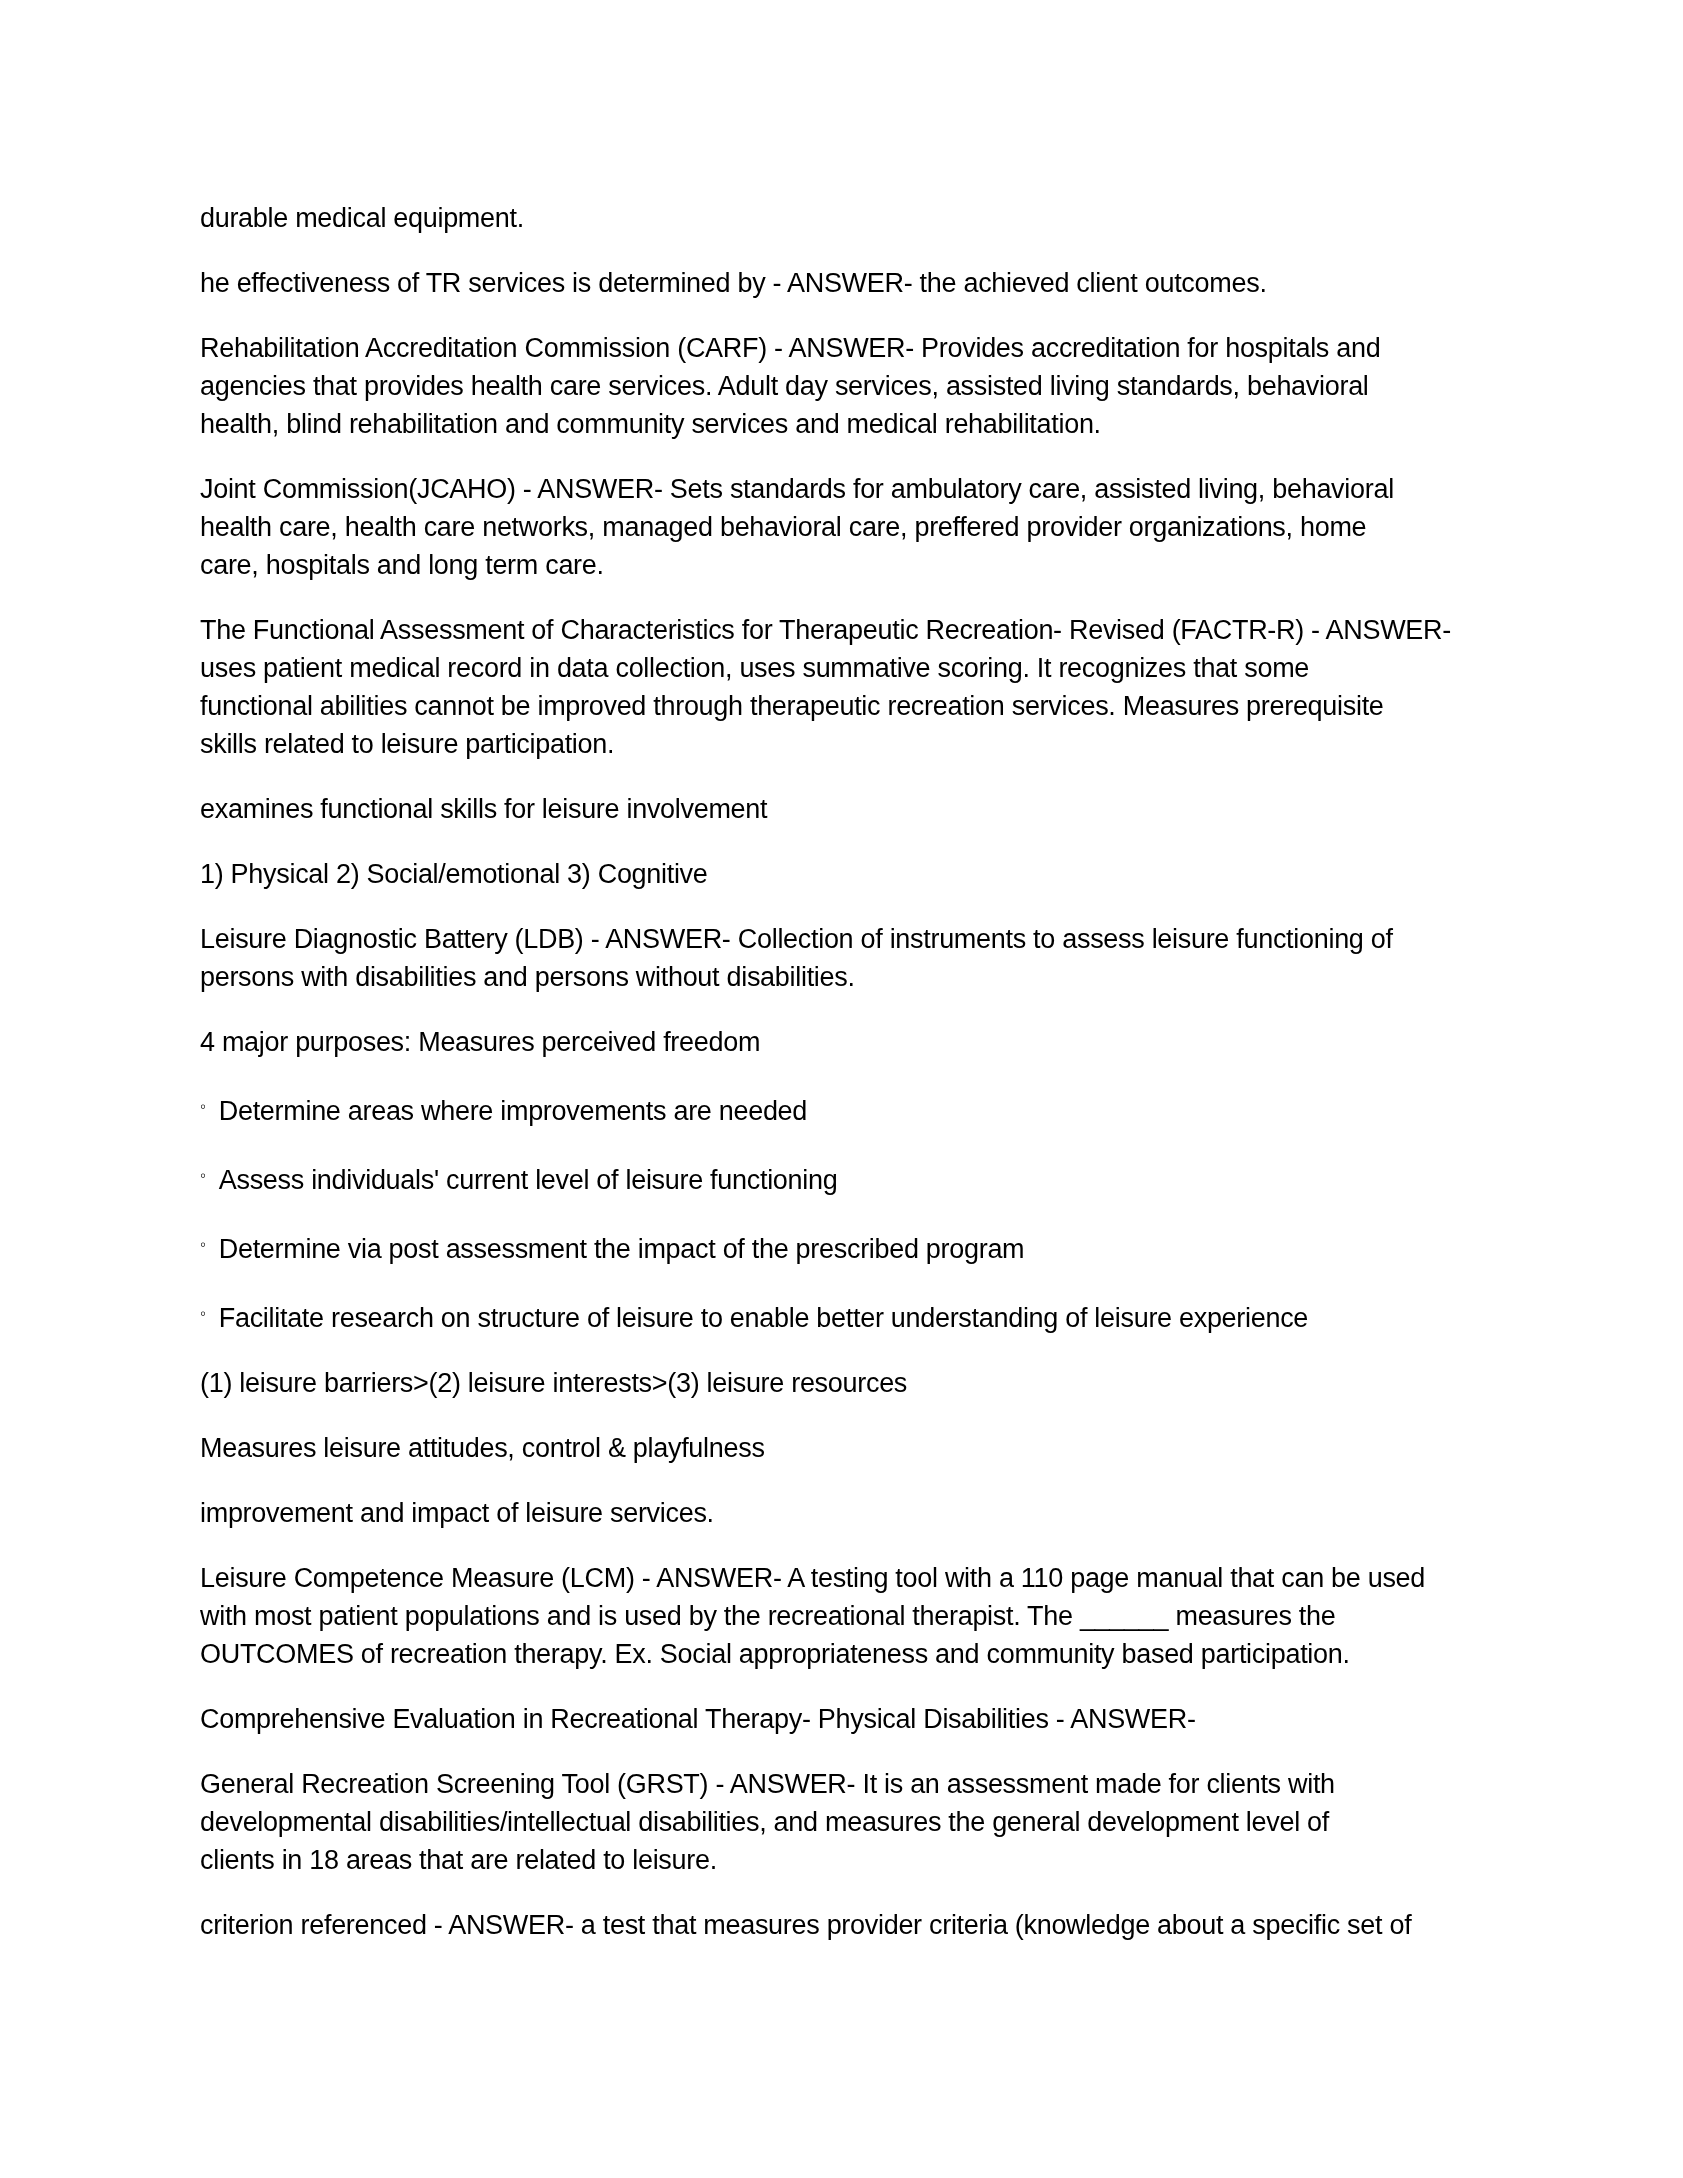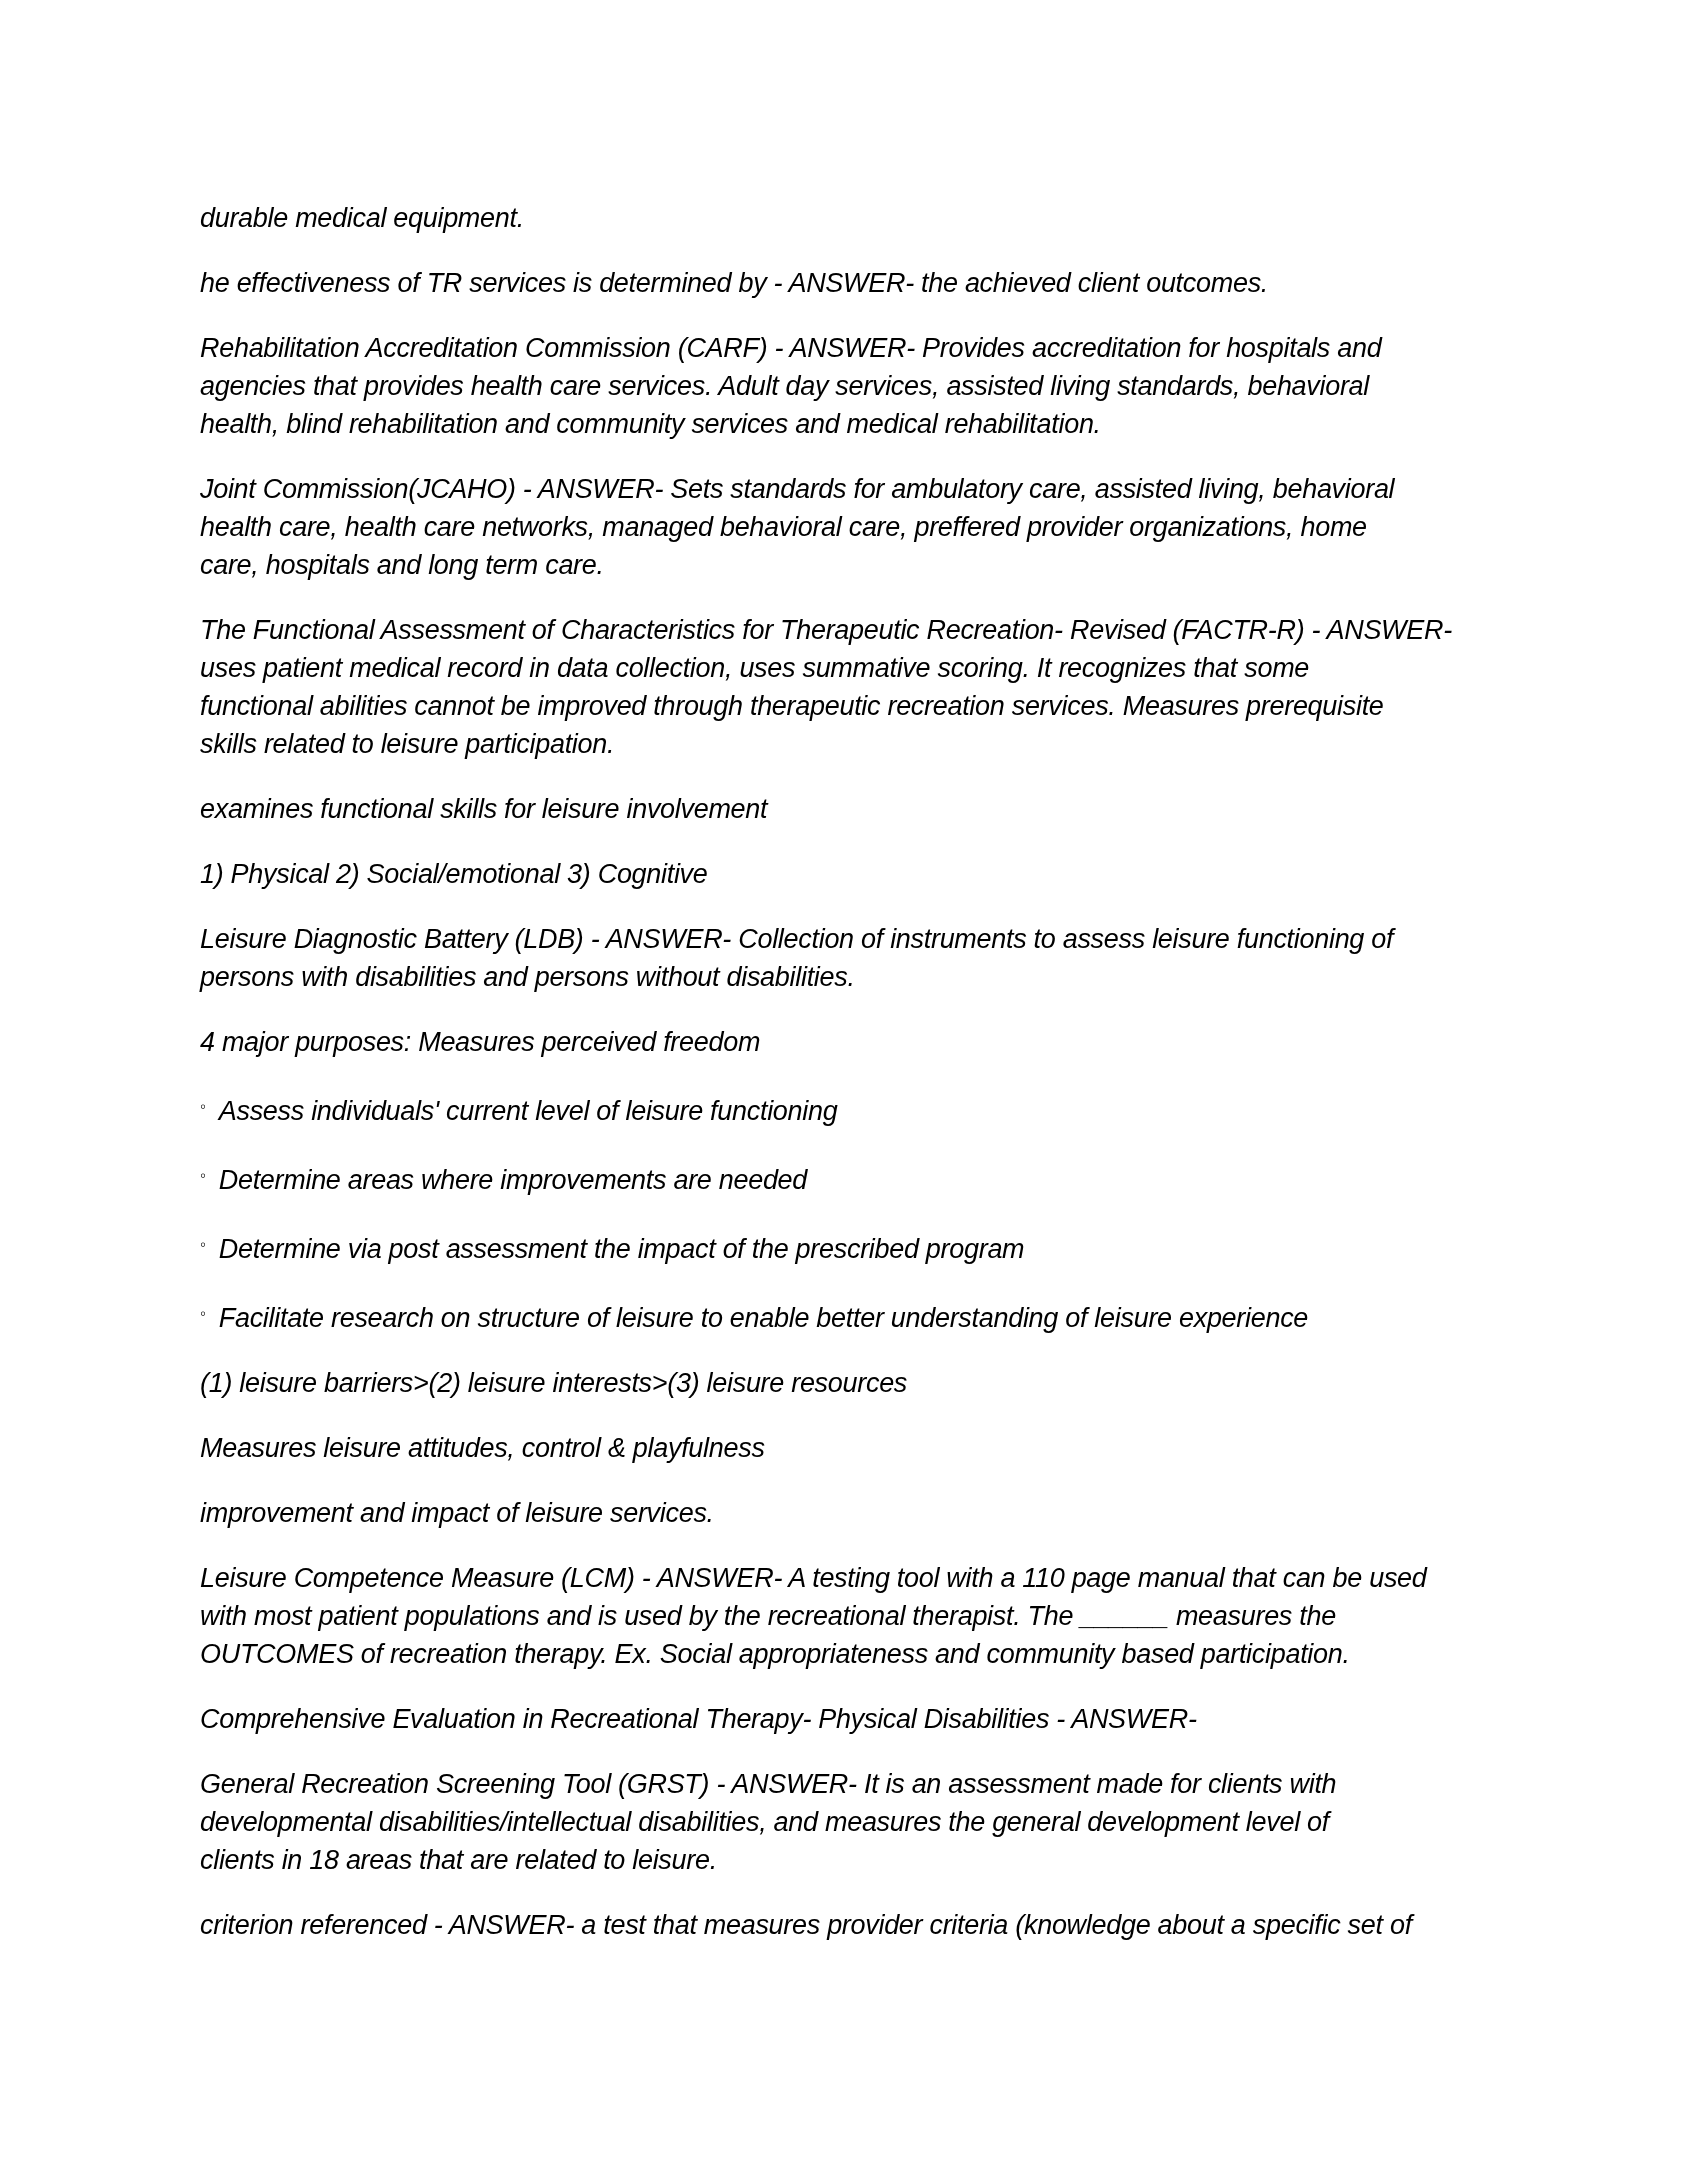--- a/index.html
+++ b/index.html
@@ -27,21 +27,21 @@
   .bullet-marker {
     display: inline-block;
     font-size: 17px;
     vertical-align: 8px;
     margin-right: 13px;
   }
 </style>
 </head>
 <body>
 
-<main class="page" style="background: rgb(255, 255, 255); color: rgb(0, 0, 0); font-style: italic;">
+<main class="page" style="background: rgb(255, 255, 255); color: rgb(0, 0, 0);">
   <section class="content">
 
     <p class="para">
       <span class="line">durable medical equipment.</span>
     </p>
 
     <p class="para">
       <span class="line">he effectiveness of TR services is determined by - ANSWER- the achieved client outcomes.</span>
     </p>
 
@@ -75,25 +75,25 @@
     <p class="para">
       <span class="line">Leisure Diagnostic Battery (LDB) - ANSWER- Collection of instruments to assess leisure functioning of</span>
       <span class="line">persons with disabilities and persons without disabilities.</span>
     </p>
 
     <p class="para">
       <span class="line">4 major purposes: Measures perceived freedom</span>
     </p>
 
     <p class="para">
-      <span class="line"><span class="bullet-marker">◦</span><span>Assess individuals' current level of leisure functioning</span></span>
+      <span class="line"><span class="bullet-marker">◦</span><span>Determine areas where improvements are needed</span></span>
     </p>
 
     <p class="para">
-      <span class="line"><span class="bullet-marker">◦</span><span>Determine areas where improvements are needed</span></span>
+      <span class="line"><span class="bullet-marker">◦</span><span>Assess individuals' current level of leisure functioning</span></span>
     </p>
 
     <p class="para">
       <span class="line"><span class="bullet-marker">◦</span><span>Determine via post assessment the impact of the prescribed program</span></span>
     </p>
 
     <p class="para">
       <span class="line"><span class="bullet-marker">◦</span><span>Facilitate research on structure of leisure to enable better understanding of leisure experience</span></span>
     </p>
 

